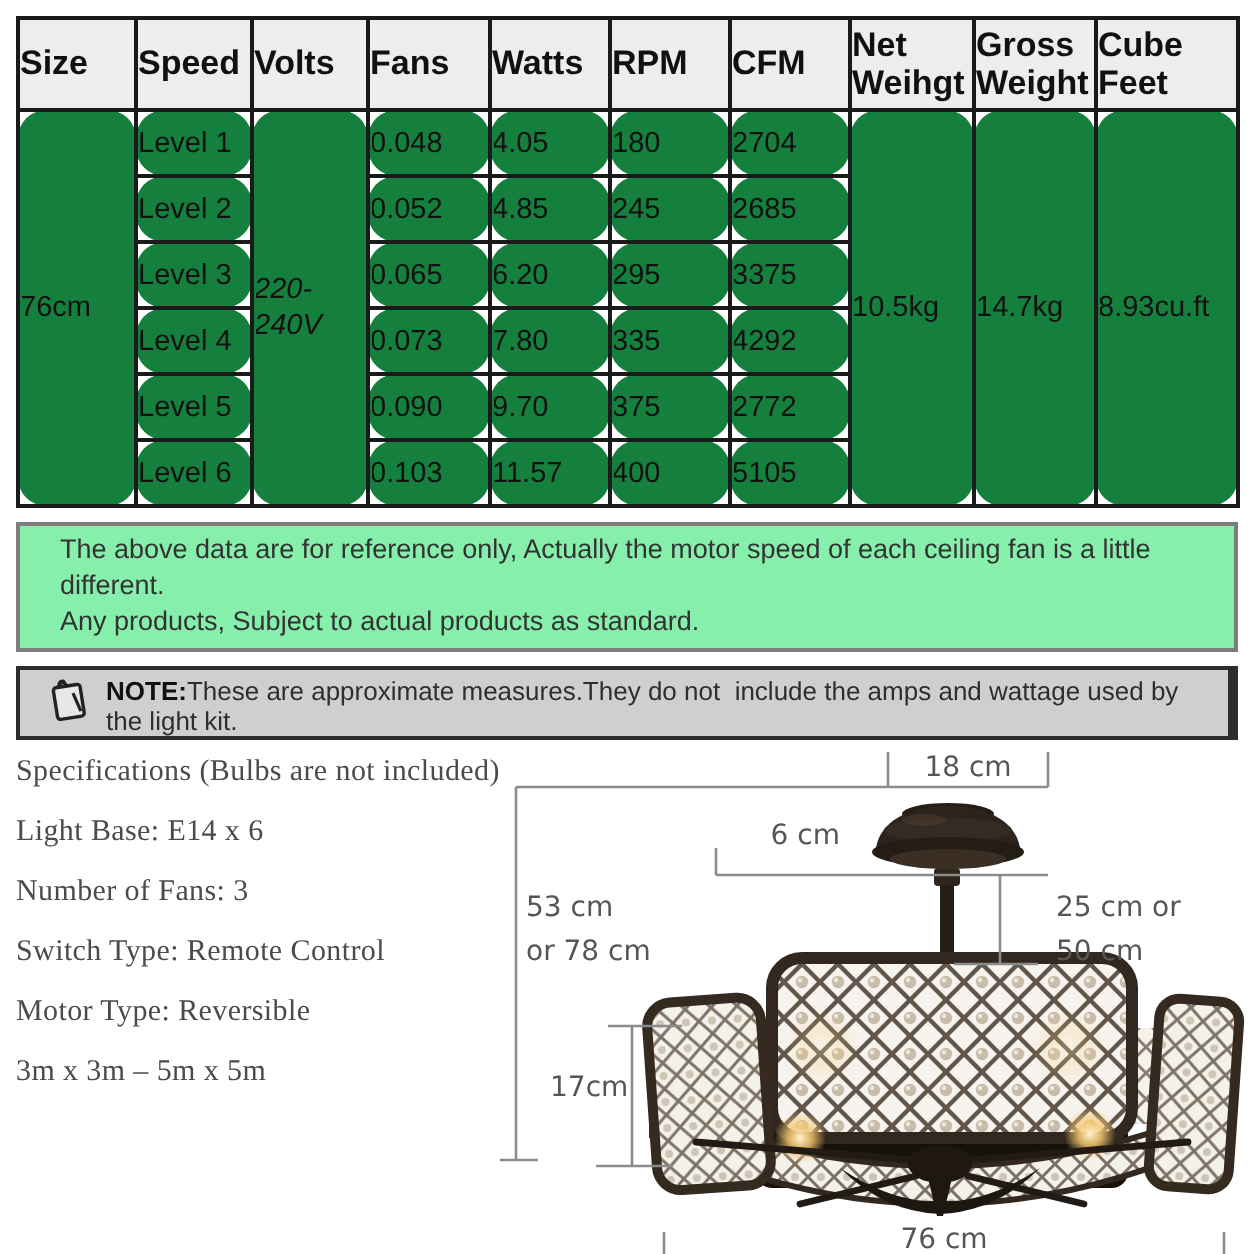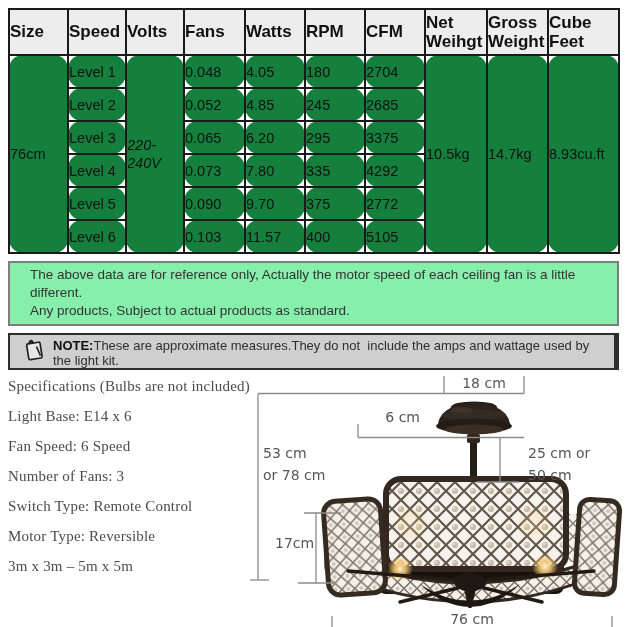--- a/index.html
+++ b/index.html
@@ -146,21 +146,20 @@
   <div>
     <span class="lbl">NOTE:</span><span class="txt">These are approximate measures.They do not  include the amps and wattage used by the light kit.</span>
   </div>
 </div>
 
 <div class="bottom">
 
   <div class="specs">
     <div class="spec-line">Specifications (Bulbs are not included)</div>
     <div class="spec-line">Light Base: E14 x 6</div>
-    <div class="spec-line">Fan Speed: 6 Speed</div>
     <div class="spec-line">Number of Fans: 3</div>
     <div class="spec-line">Switch Type: Remote Control</div>
     <div class="spec-line">Motor Type: Reversible</div>
     <div class="spec-line">3m x 3m – 5m x 5m</div>
   </div>
 
   <svg class="diagram" width="379" height="275" viewBox="0 0 379 275">
     <defs>
       <pattern id="latS" width="13" height="13" patternUnits="userSpaceOnUse">
         <rect width="13" height="13" fill="#f4f1ea"></rect>

